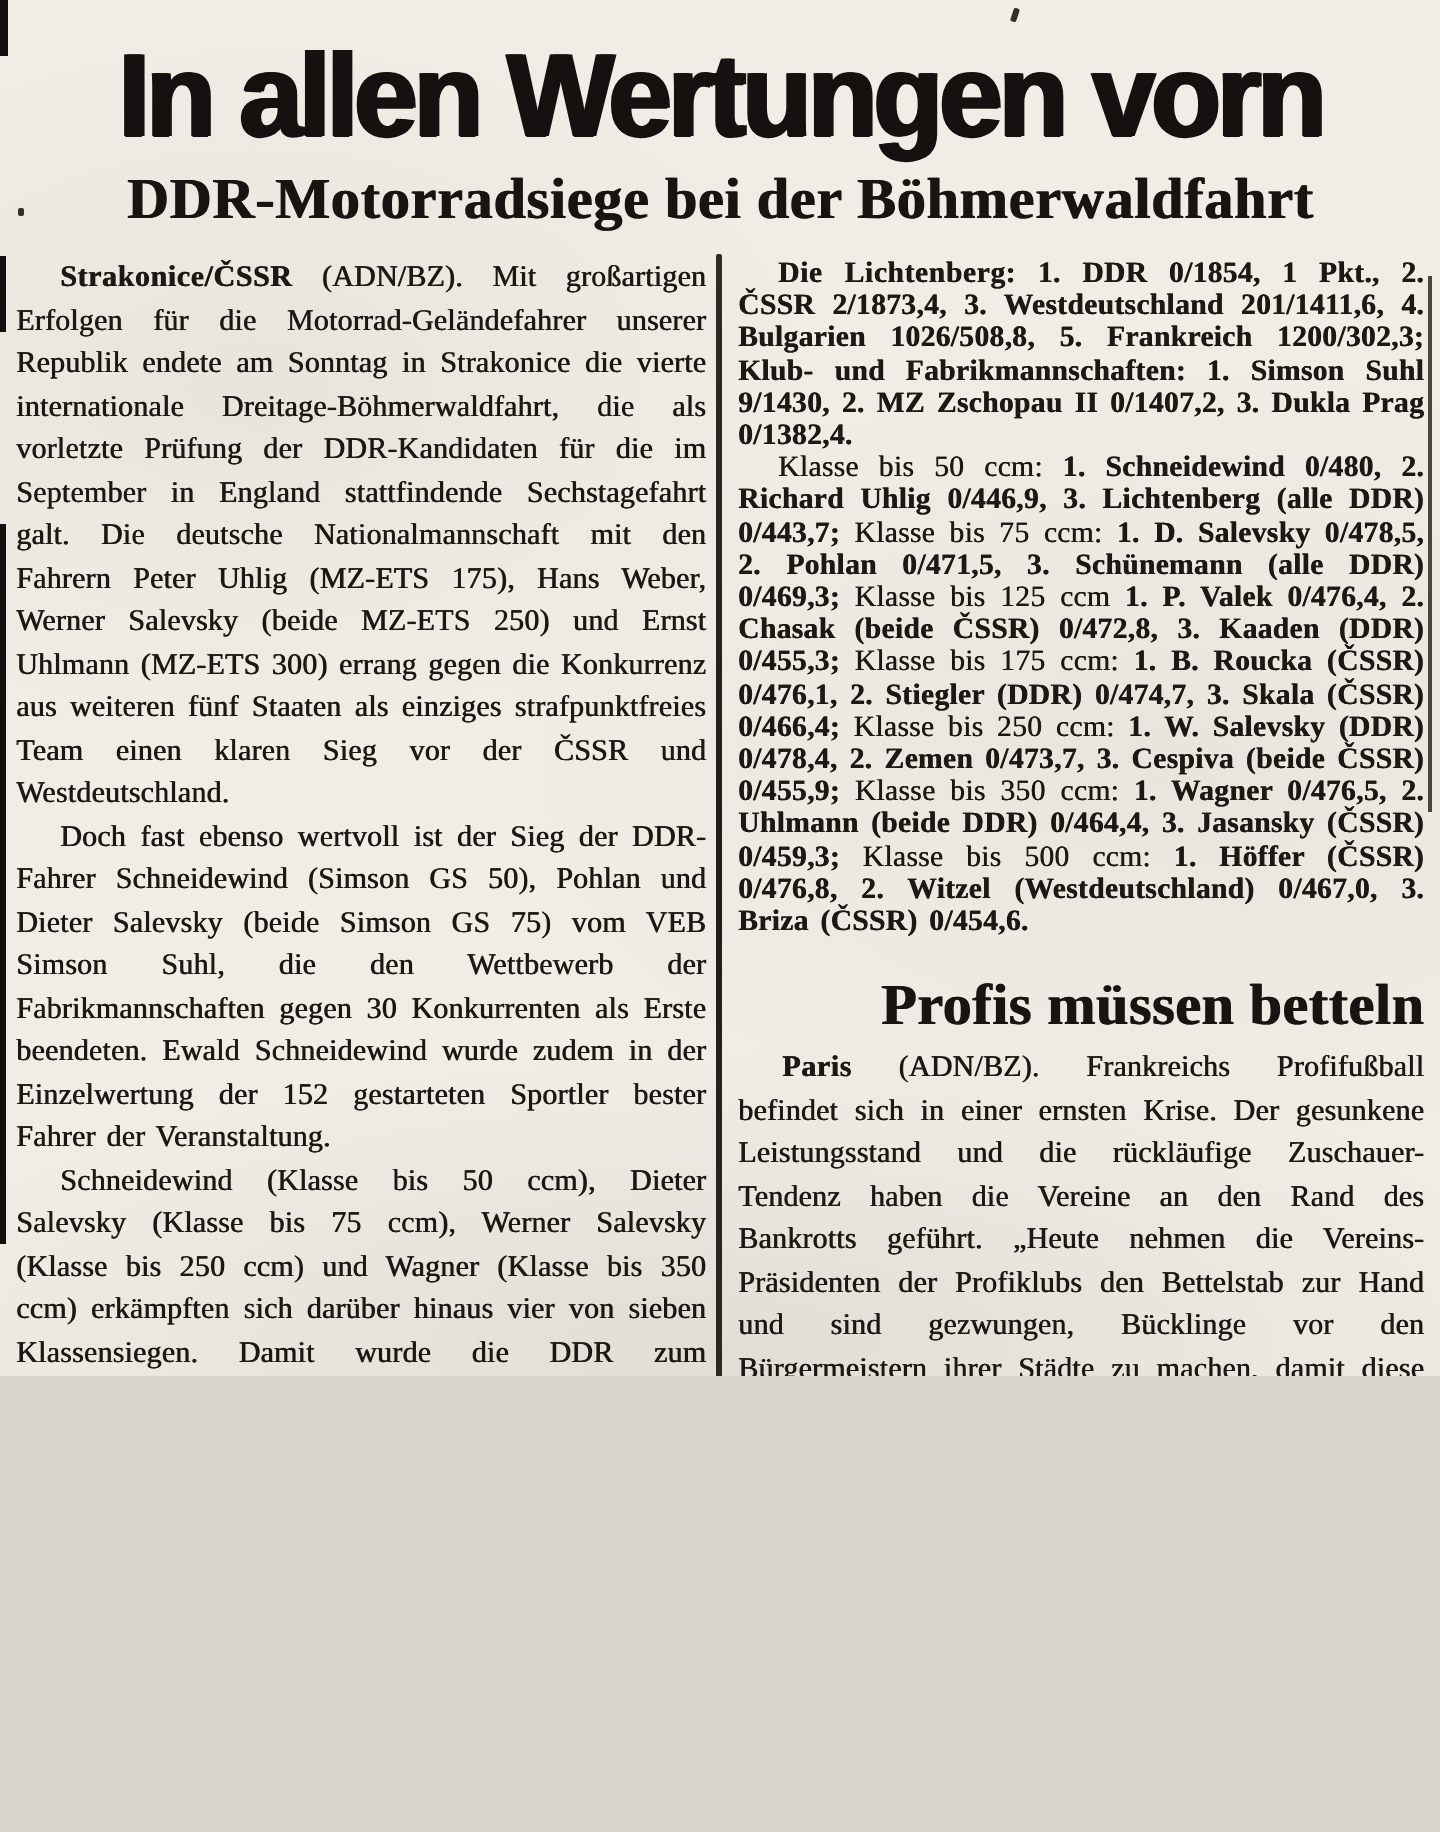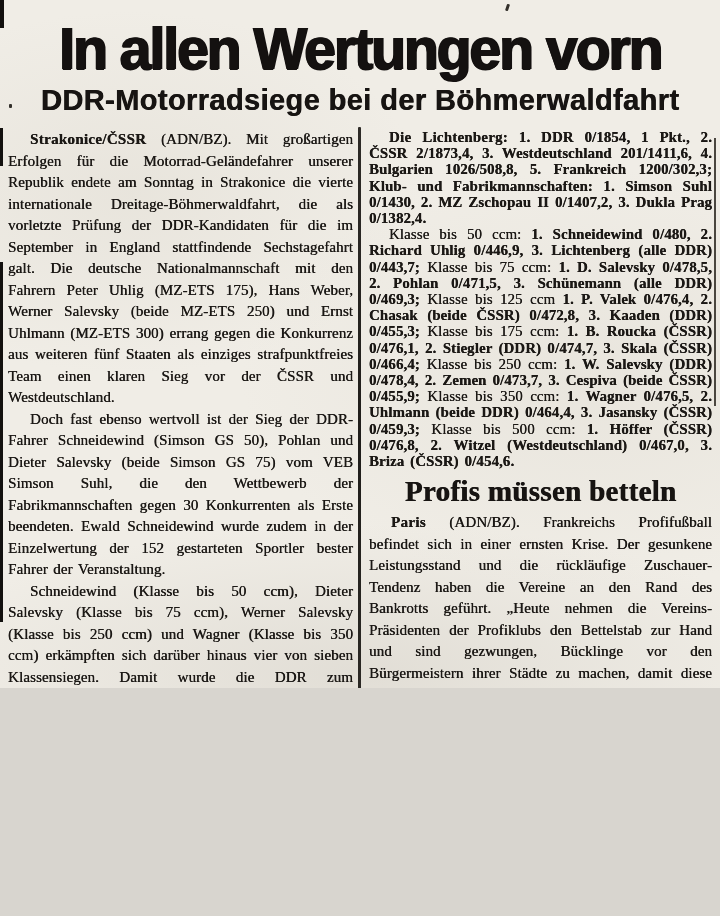--- a/index.html
+++ b/index.html
@@ -21,21 +21,21 @@
     font-family:"Liberation Sans", sans-serif;
     font-weight:bold;font-size:57px;line-height:60px;
     letter-spacing:-2px;
     color:#141110;
     text-shadow:1.4px 0 0 #141110, -0.6px 0 0 #141110, 0 0.8px 0 #141110;
     transform:scaleY(1.04);
   }
   .subheadline{
     position:absolute;top:84px;left:0;width:720px;margin:0;
     text-align:center;
-    font-family:Liberation Sans, sans-serif;
+    font-family:Liberation Serif, serif;
     font-weight:bold;font-size:29px;line-height:32px;
     letter-spacing:0.4px;
     color:#171412;
     text-shadow:0.6px 0 0 #171412;
   }
   
   .col{position:absolute;top:129px;}
   .col-left{left:8px;width:345px;}
   .col-right{left:369px;width:343px;}
   .v-divider{
@@ -61,22 +61,22 @@
     margin:0;
     font-size:14.8px;line-height:16.2px;
     font-weight:bold;
     text-align:justify;
     text-indent:20px;
     letter-spacing:0.15px;word-spacing:2px;
     text-shadow:0.25px 0 0 currentColor;
   }
   .seg-bold{font-weight:normal;}
   .headline2{
-    margin:6px 0 5px 0;
-    text-align:center;
+    margin:18px 0 5px 0;
+    text-align:right;
     font-size:29px;line-height:32px;font-weight:bold;
     letter-spacing:0.3px;
     color:#171412;
     text-shadow:0.6px 0 0 #171412;
   }
   
   .watermark{
     position:absolute;left:5px;top:876px;width:350px;
     font-family:"DejaVu Serif", serif;
     font-style:italic;font-weight:bold;
@@ -121,21 +121,21 @@
 
   <div class="col col-left">
     <p class="body"><span class="lead">Strakonice/ČSSR</span><span> (ADN/BZ). Mit großartigen Erfolgen für die Motorrad-Geländefahrer unserer Republik endete am Sonntag in Strakonice die vierte internationale Dreitage-Böhmerwaldfahrt, die als vorletzte Prüfung der DDR-Kandidaten für die im September in England stattfindende Sechstagefahrt galt. Die deutsche Nationalmannschaft mit den Fahrern Peter Uhlig (MZ-ETS 175), Hans Weber, Werner Salevsky (beide MZ-ETS 250) und Ernst Uhlmann (MZ-ETS 300) errang gegen die Konkurrenz aus weiteren fünf Staaten als einziges strafpunktfreies Team einen klaren Sieg vor der ČSSR und Westdeutschland.</span></p>
     <p class="body">Doch fast ebenso wertvoll ist der Sieg der DDR-Fahrer Schneidewind (Simson GS 50), Pohlan und Dieter Salevsky (beide Simson GS 75) vom VEB Simson Suhl, die den Wettbewerb der Fabrikmannschaften gegen 30 Konkurrenten als Erste beendeten. Ewald Schneidewind wurde zudem in der Einzelwertung der 152 gestarteten Sportler bester Fahrer der Veranstaltung.</p>
     <p class="body">Schneidewind (Klasse bis 50 ccm), Dieter Salevsky (Klasse bis 75 ccm), Werner Salevsky (Klasse bis 250 ccm) und Wagner (Klasse bis 350 ccm) erkämpften sich darüber hinaus vier von sieben Klassensiegen. Damit wurde die DDR zum erfolgreichsten Teilnehmerland der diesjährigen Böhmerwaldfahrt, die an drei Tagen über 450 km führte.</p>
   </div>
 
   <div class="v-divider"></div>
 
   <div class="col col-right">
-    <p class="results"><span class="lead">Die Lichtenberg:</span><span> 1. DDR 0/1854, 1 Pkt., 2. ČSSR 2/1873,4, 3. Westdeutschland 201/1411,6, 4. Bulgarien 1026/508,8, 5. Frankreich 1200/302,3; Klub- und Fabrikmannschaften: 1. Simson Suhl 0/1430, 2. MZ Zschopau II 0/1407,2, 3. Dukla Prag 0/1382,4.</span></p>
+    <p class="results"><span class="lead">Die Lichtenberg:</span><span> 1. DDR 0/1854, 1 Pkt., 2. ČSSR 2/1873,4, 3. Westdeutschland 201/1411,6, 4. Bulgarien 1026/508,8, 5. Frankreich 1200/302,3; Klub- und Fabrikmannschaften: 1. Simson Suhl 9/1430, 2. MZ Zschopau II 0/1407,2, 3. Dukla Prag 0/1382,4.</span></p>
     <p class="results"><span class="seg-bold">Klasse bis 50 ccm:</span><span> 1. Schneidewind 0/480, 2. Richard Uhlig 0/446,9, 3. Lichtenberg (alle DDR) 0/443,7; </span><span class="seg-bold">Klasse bis 75 ccm:</span><span> 1. D. Salevsky 0/478,5, 2. Pohlan 0/471,5, 3. Schünemann (alle DDR) 0/469,3; </span><span class="seg-bold">Klasse bis 125 ccm</span><span> 1. P. Valek 0/476,4, 2. Chasak (beide ČSSR) 0/472,8, 3. Kaaden (DDR) 0/455,3; </span><span class="seg-bold">Klasse bis 175 ccm:</span><span> 1. B. Roucka (ČSSR) 0/476,1, 2. Stiegler (DDR) 0/474,7, 3. Skala (ČSSR) 0/466,4; </span><span class="seg-bold">Klasse bis 250 ccm:</span><span> 1. W. Salevsky (DDR) 0/478,4, 2. Zemen 0/473,7, 3. Cespiva (beide ČSSR) 0/455,9; </span><span class="seg-bold">Klasse bis 350 ccm:</span><span> 1. Wagner 0/476,5, 2. Uhlmann (beide DDR) 0/464,4, 3. Jasansky (ČSSR) 0/459,3; </span><span class="seg-bold">Klasse bis 500 ccm:</span><span> 1. Höffer (ČSSR) 0/476,8, 2. Witzel (Westdeutschland) 0/467,0, 3. Briza (ČSSR) 0/454,6.</span></p>
 
     <h3 class="headline2">Profis müssen betteln</h3>
     <p class="body"><span class="lead">Paris</span><span> (ADN/BZ). Frankreichs Profifußball befindet sich in einer ernsten Krise. Der gesunkene Leistungsstand und die rückläufige Zuschauer-Tendenz haben die Vereine an den Rand des Bankrotts geführt. „Heute nehmen die Vereins-Präsidenten der Profiklubs den Bettelstab zur Hand und sind gezwungen, Bücklinge vor den Bürgermeistern ihrer Städte zu machen, damit diese die Gemeinderäte überreden, ‚ihren Profiklubs‘, die ihnen am Herzen liegen, Millionensubventionen zu gewähren, um wenigstens die allerdringlichsten Schulden zu decken“, schreibt dazu die „Internationale Sportkorrespondenz“ Stuttgart.</span></p>
   </div>
 
   <div class="watermark">http://mz-forum.com</div>
 
   <div class="bottom-band"></div>
 

